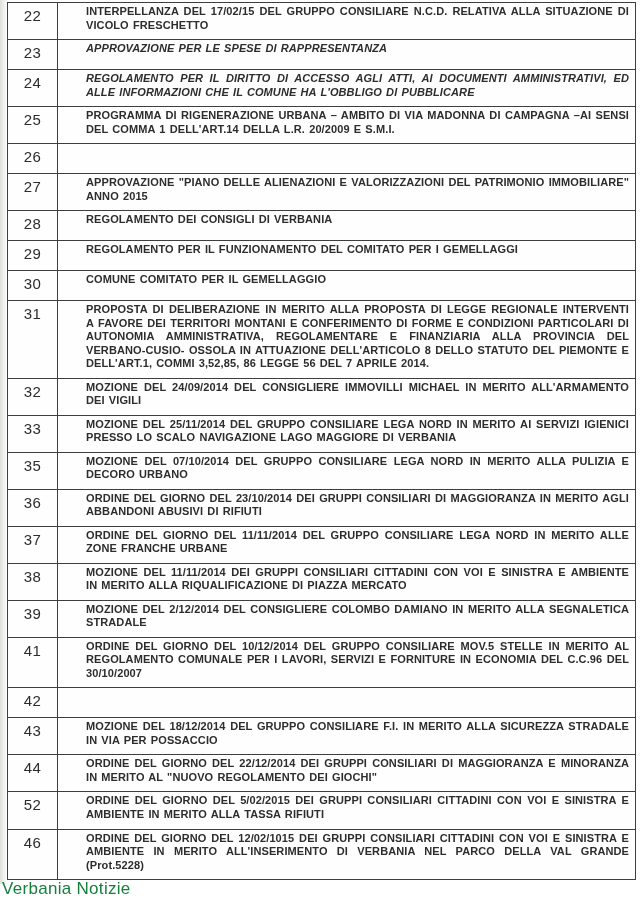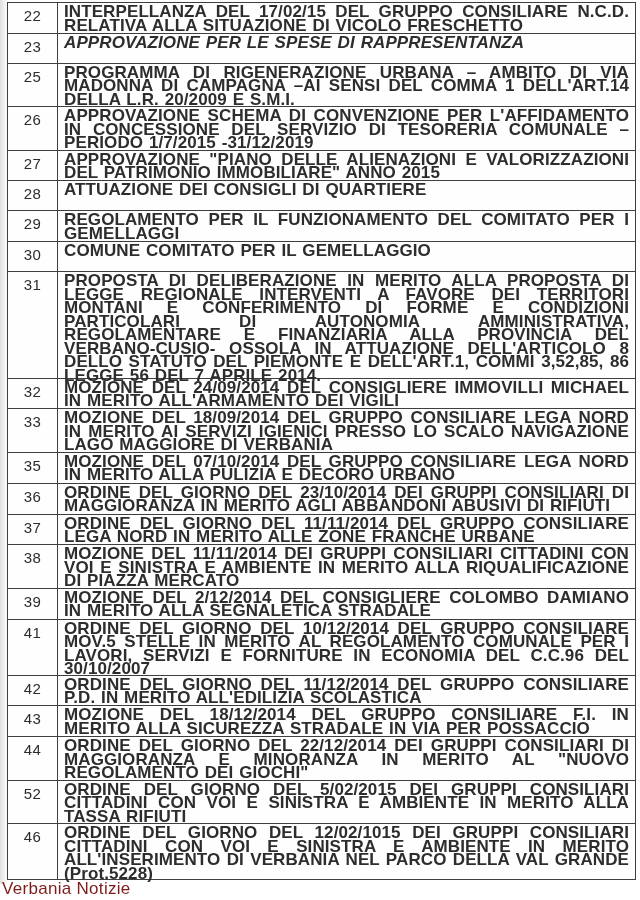--- a/index.html
+++ b/index.html
@@ -48,74 +48,78 @@
     font-size: 15px;
     font-weight: normal;
     color: #2c2c2c;
     text-align: center;
     padding-top: 4px;
     letter-spacing: 0.5px;
   }
   .txt {
     flex: 1 1 auto;
     padding: 2px 6px 3px 6px;
-    font-size: 17px;
+    font-size: 11px;
     font-weight: bold;
     color: #2d2d2d;
     line-height: 13.5px;
     text-align: justify;
     letter-spacing: 0.1px;
     word-spacing: 1px;
+    margin-left: 22px;
   }
   .row.bold-italic .txt { font-style: italic; }
   .footer {
     position: absolute;
     left: 2px;
     top: 879px;
     font-size: 17px;
     font-weight: normal;
-    color: #7f1d1d;
+    color: #15803d;
     letter-spacing: 0.3px;
     white-space: nowrap;
   }
 </style>
 </head>
 <body>
 
 <div class="page">
   <div class="doc-table" id="table">
   <div class="row bold">
     <div class="cell num">22</div>
     <div class="cell txt">INTERPELLANZA DEL 17/02/15 DEL GRUPPO CONSILIARE N.C.D. RELATIVA ALLA SITUAZIONE DI VICOLO FRESCHETTO</div>
   </div>
 
   <div class="row bold-italic">
     <div class="cell num">23</div>
     <div class="cell txt">APPROVAZIONE PER LE SPESE DI RAPPRESENTANZA</div>
   </div>
 
+  <div class="row bold-italic">
+    <div class="cell num">24</div>
+    <div class="cell txt">REGOLAMENTO PER IL DIRITTO DI ACCESSO AGLI ATTI, AI DOCUMENTI AMMINISTRATIVI, ED ALLE INFORMAZIONI CHE IL COMUNE HA L'OBBLIGO DI PUBBLICARE</div>
+  </div>
 
   <div class="row bold">
     <div class="cell num">25</div>
     <div class="cell txt">PROGRAMMA DI RIGENERAZIONE URBANA – AMBITO DI VIA MADONNA DI CAMPAGNA –AI SENSI DEL COMMA 1 DELL'ART.14 DELLA L.R. 20/2009 E S.M.I.</div>
   </div>
 
   <div class="row bold">
     <div class="cell num">26</div>
-    <div class="cell txt">APPROVAZIONE SCHEMA DI CONVENZIONE PER L'AFFIDAMENTO IN CONCESSIONE DEL SERVIZIO DI TESORERIA COMUNALE – PERIODO 1/7/2015 -31/12/2019</div>
   </div>
 
   <div class="row bold">
     <div class="cell num">27</div>
     <div class="cell txt">APPROVAZIONE "PIANO DELLE ALIENAZIONI E VALORIZZAZIONI DEL PATRIMONIO IMMOBILIARE" ANNO 2015</div>
   </div>
 
   <div class="row bold">
     <div class="cell num">28</div>
-    <div class="cell txt">ATTUAZIONE DEI CONSIGLI DI QUARTIERE</div>
+    <div class="cell txt">REGOLAMENTO DEI CONSIGLI DI VERBANIA</div>
   </div>
 
   <div class="row bold">
     <div class="cell num">29</div>
     <div class="cell txt">REGOLAMENTO PER IL FUNZIONAMENTO DEL COMITATO PER I GEMELLAGGI</div>
   </div>
 
   <div class="row bold">
     <div class="cell num">30</div>
     <div class="cell txt">COMUNE COMITATO PER IL GEMELLAGGIO</div>
@@ -126,21 +130,21 @@
     <div class="cell txt">PROPOSTA DI DELIBERAZIONE IN MERITO ALLA PROPOSTA DI LEGGE REGIONALE INTERVENTI A FAVORE DEI TERRITORI MONTANI E CONFERIMENTO DI FORME E CONDIZIONI PARTICOLARI DI AUTONOMIA AMMINISTRATIVA, REGOLAMENTARE E FINANZIARIA ALLA PROVINCIA DEL VERBANO-CUSIO- OSSOLA IN ATTUAZIONE DELL'ARTICOLO 8 DELLO STATUTO DEL PIEMONTE E DELL'ART.1, COMMI 3,52,85, 86 LEGGE 56 DEL 7 APRILE 2014.</div>
   </div>
 
   <div class="row bold">
     <div class="cell num">32</div>
     <div class="cell txt">MOZIONE DEL 24/09/2014 DEL CONSIGLIERE IMMOVILLI MICHAEL IN MERITO ALL'ARMAMENTO DEI VIGILI</div>
   </div>
 
   <div class="row bold">
     <div class="cell num">33</div>
-    <div class="cell txt">MOZIONE DEL 18/09/2014 DEL GRUPPO CONSILIARE LEGA NORD IN MERITO AI SERVIZI IGIENICI PRESSO LO SCALO NAVIGAZIONE LAGO MAGGIORE DI VERBANIA</div>
+    <div class="cell txt">MOZIONE DEL 25/11/2014 DEL GRUPPO CONSILIARE LEGA NORD IN MERITO AI SERVIZI IGIENICI PRESSO LO SCALO NAVIGAZIONE LAGO MAGGIORE DI VERBANIA</div>
   </div>
 
 
   <div class="row bold">
     <div class="cell num">35</div>
     <div class="cell txt">MOZIONE DEL 07/10/2014 DEL GRUPPO CONSILIARE LEGA NORD IN MERITO ALLA PULIZIA E DECORO URBANO</div>
   </div>
 
   <div class="row bold">
     <div class="cell num">36</div>
@@ -163,21 +167,20 @@
   </div>
 
 
   <div class="row bold">
     <div class="cell num">41</div>
     <div class="cell txt">ORDINE DEL GIORNO DEL 10/12/2014 DEL GRUPPO CONSILIARE MOV.5 STELLE IN MERITO AL REGOLAMENTO COMUNALE PER I LAVORI, SERVIZI E FORNITURE IN ECONOMIA DEL C.C.96 DEL 30/10/2007</div>
   </div>
 
   <div class="row bold">
     <div class="cell num">42</div>
-    <div class="cell txt">ORDINE DEL GIORNO DEL 11/12/2014 DEL GRUPPO CONSILIARE P.D. IN MERITO ALL'EDILIZIA SCOLASTICA</div>
   </div>
 
   <div class="row bold">
     <div class="cell num">43</div>
     <div class="cell txt">MOZIONE DEL 18/12/2014 DEL GRUPPO CONSILIARE F.I. IN MERITO ALLA SICUREZZA STRADALE IN VIA PER POSSACCIO</div>
   </div>
 
   <div class="row bold">
     <div class="cell num">44</div>
     <div class="cell txt">ORDINE DEL GIORNO DEL 22/12/2014 DEI GRUPPI CONSILIARI DI MAGGIORANZA E MINORANZA IN MERITO AL "NUOVO REGOLAMENTO DEI GIOCHI"</div>

